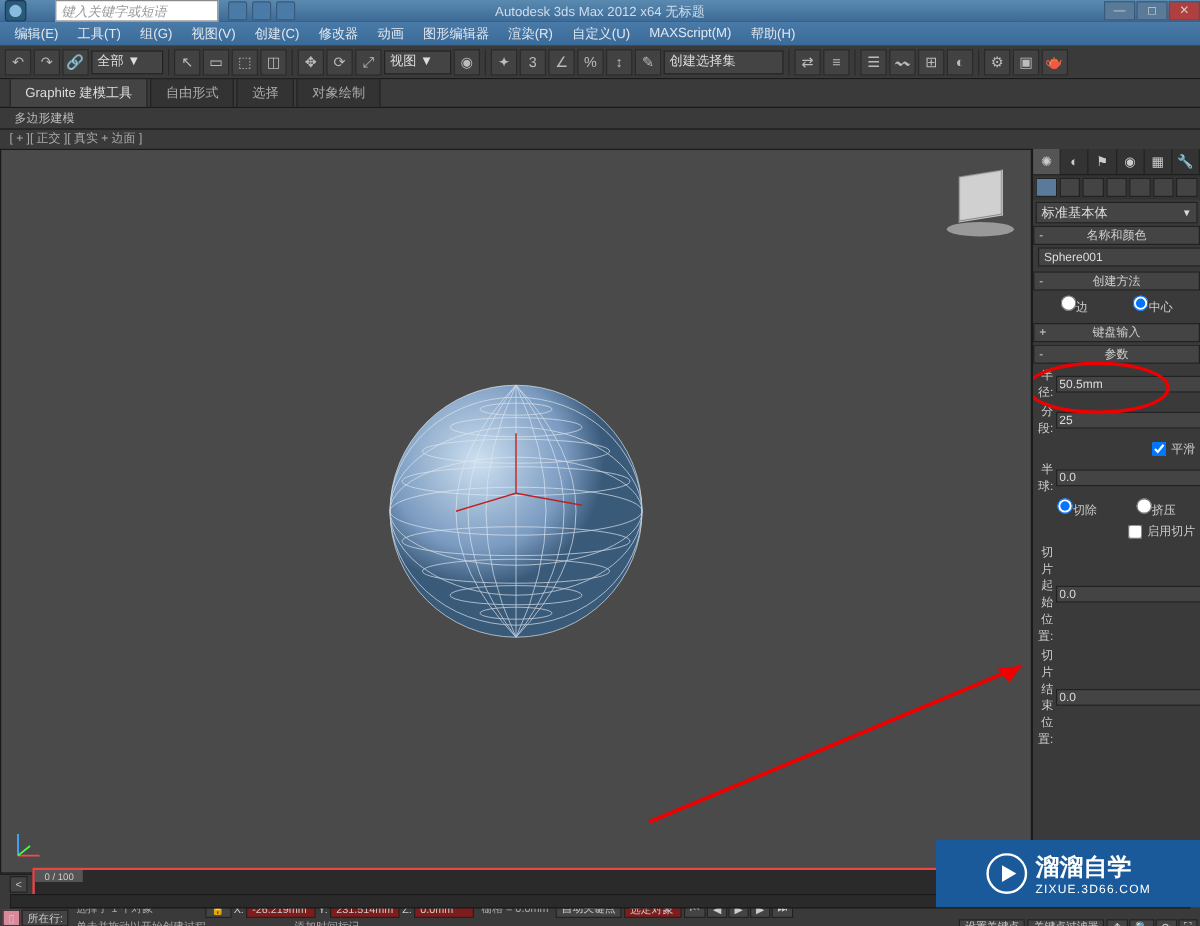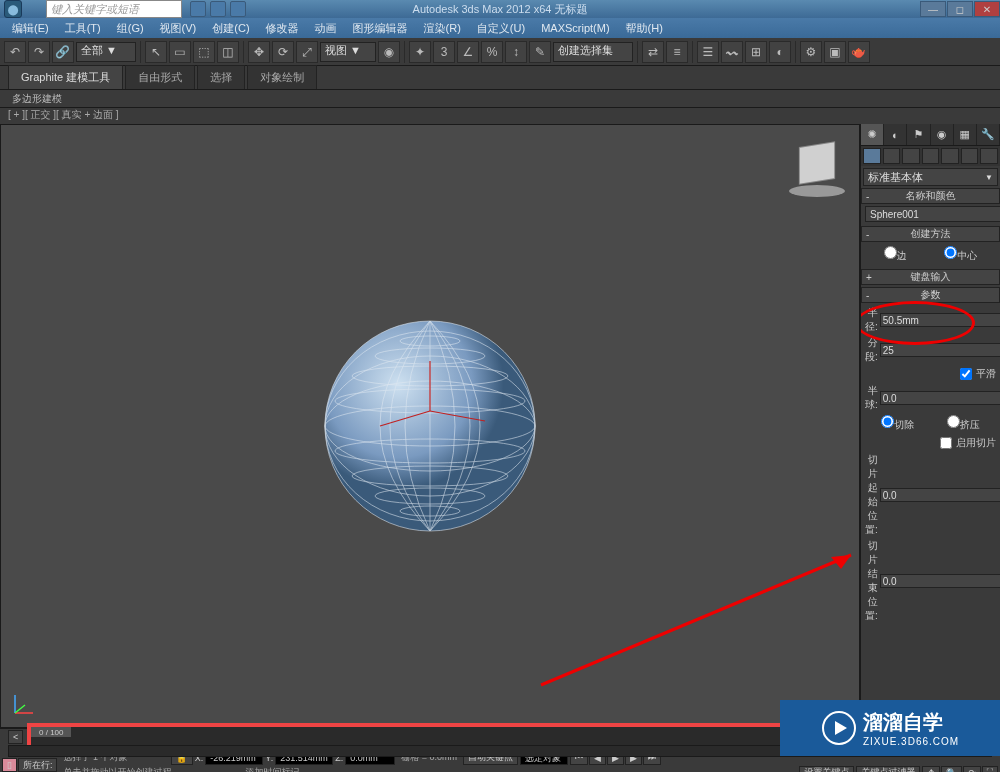--- a/index.html
+++ b/index.html
@@ -52,28 +52,28 @@
 .chk-row{ display:flex; align-items:center; padding:2px 0; font-size:10px; gap:4px; }
 .chk-row input[type=checkbox]{ width:12px; height:12px; }
 .name-row{ display:flex; gap:2px; }
 .name-input{ flex:1; height:16px; background:#444; border:1px solid #222; font-size:10px; padding:0 4px; color:#ddd; }
 .radio-row{ display:flex; justify-content:space-around; font-size:10px; padding:2px 0; align-items:center; }
 .param-row{ display:flex; align-items:center; font-size:10px; padding:1px 0; }
 .param-label{ width:62px; text-align:right; padding-right:2px; }
 .param-input{ flex:1; height:14px; background:#444; border:1px solid #222; font-size:10px; padding:0 2px; color:#ddd; }
 .bottom-area{ height:44px; background:#3a3a3a; border-top:1px solid #1a1a1a; }
 .time-slider{ height:16px; display:flex; align-items:center; padding:0 8px; }
-.slider-track{ flex:1; height:28px; background:#2a2a2a; border:4px solid #ef4444; position:relative; margin:0 4px; }
+.slider-track{ flex:1; height:28px; background:#2a2a2a; border:2px solid #ef4444; position:relative; margin:0 4px; }
 .slider-handle{ position:absolute; left:0; width:40px; height:10px; background:#555; font-size:8px; display:flex; align-items:center; justify-content:center; }
 .timeline-ruler{ height:12px; background:#2a2a2a; margin:0 8px; position:relative; border:1px solid #1a1a1a; }
 .status-bar{ height:16px; display:flex; align-items:center; padding:0 2px; gap:2px; background:#3a3a3a; }
 .status-grp{ display:flex; gap:1px; }
 .status-btn{ height:14px; background:#444; border:1px solid #222; font-size:9px; display:flex; align-items:center; justify-content:center; padding:0 4px; cursor:pointer; }
 .status-btn.pink{ background:#d88a9a; }
-.status-input{ height:14px; background:#000000; border:1px solid #222; font-size:9px; padding:0 4px; color:#ccc; }
+.status-input{ height:14px; background:#7f1d1d; border:1px solid #222; font-size:9px; padding:0 4px; color:#ccc; }
 .status-text{ font-size:9px; color:#aaa; padding:0 4px; flex:1; }
 .playback{ display:flex; gap:1px; }
 .annotation-circle{ position:absolute; width:120px; height:44px; border:3px solid #e00; border-radius:50%; pointer-events:none; }
 .annotation-arrow{ position:absolute; pointer-events:none; }
 .watermark{ position:absolute; bottom:16px; right:0; width:220px; height:56px; background:#1a5a9a; display:flex; align-items:center; justify-content:center; color:#fff; }
 </style>
 </head>
 <body>
 
 <div class="title-bar">
@@ -123,21 +123,21 @@
   <div class="tool-btn">⤢</div>
   <div class="tool-select" style="width:56px;">视图 ▼</div>
   <div class="tool-btn">◉</div>
   <div class="tool-sep"></div>
   <div class="tool-btn">✦</div>
   <div class="tool-btn">3</div>
   <div class="tool-btn">∠</div>
   <div class="tool-btn">%</div>
   <div class="tool-btn">↕</div>
   <div class="tool-btn">✎</div>
-  <div class="tool-select" style="width:80px;">创建选择集</div>
+  <div class="tool-select" style="width:100px;">创建选择集</div>
   <div class="tool-sep"></div>
   <div class="tool-btn">⇄</div>
   <div class="tool-btn">≡</div>
   <div class="tool-sep"></div>
   <div class="tool-btn">☰</div>
   <div class="tool-btn">〰</div>
   <div class="tool-btn">⊞</div>
   <div class="tool-btn">◐</div>
   <div class="tool-sep"></div>
   <div class="tool-btn">⚙</div>

